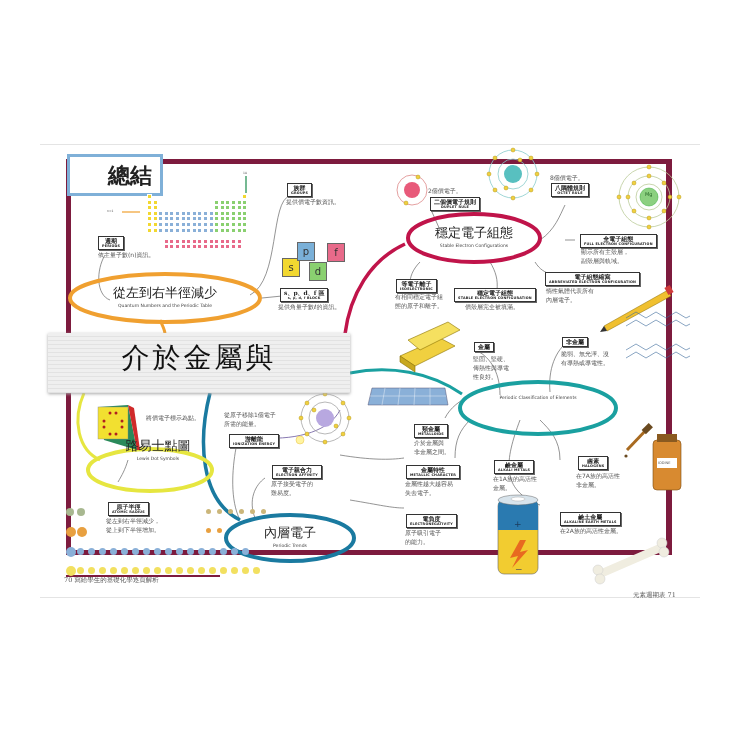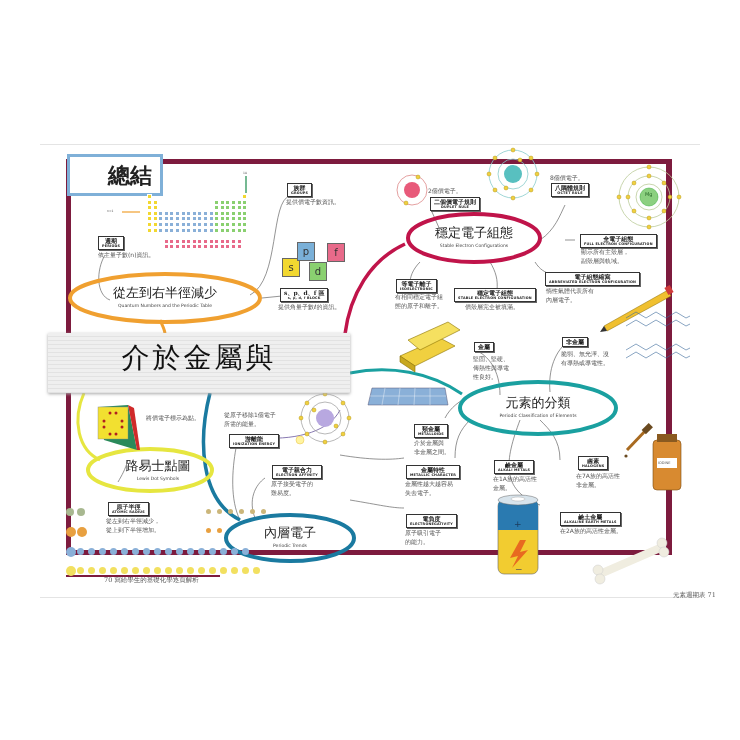--- a/index.html
+++ b/index.html
@@ -14,21 +14,21 @@
   .ellipse{position:absolute;border-radius:50%;box-sizing:border-box;text-align:center;}
   .ellipse .t{font-family:"DejaVu Serif","Liberation Serif",serif;font-size:13px;color:#222;display:block;}
   .ellipse .s{font-size:4.5px;color:#444;display:block;margin-top:1px;}
   .summary{position:absolute;left:67px;top:154px;width:96px;height:42px;border:3px solid #7fb0d8;background:#fff;box-sizing:border-box;}
   .summary .txt{position:absolute;left:38px;top:4px;font-size:22px;font-family:"DejaVu Sans","Liberation Sans",sans-serif;color:#222;font-weight:bold;}
   .banner{position:absolute;left:48px;top:333px;width:302px;height:60px;background:repeating-linear-gradient(180deg,#efefef 0,#efefef 3px,#e2e2e2 3px,#e2e2e2 4px);box-shadow:0 1px 3px #aaa;}
   .banner .t{position:absolute;left:0;right:0;top:6px;text-align:center;font-family:"DejaVu Serif","Liberation Serif",serif;font-size:28px;letter-spacing:3px;color:#111;}
   .banner .s{position:absolute;left:0;right:0;top:42px;text-align:center;font-size:8.5px;letter-spacing:1px;color:#111;}
   .cell{position:absolute;width:5px;height:5px;border:0.5px solid #fff;box-sizing:border-box;}
   .dot{position:absolute;border-radius:50%;}
-  .footer{position:absolute;font-size:6.5px;color:#555;font-family:"DejaVu Serif","Liberation Serif",serif;margin-left:40px;}
+  .footer{position:absolute;font-size:6.5px;color:#555;font-family:"DejaVu Serif","Liberation Serif",serif;}
   svg{position:absolute;left:0;top:0;overflow:visible;}
 </style>
 </head>
 <body>
 
 <div class="page">
   <div class="frame"></div>
 </div>
 
 <svg width="740" height="740">
@@ -357,24 +357,23 @@
 
 <div class="ellipse" style="left:75px;top:284px;width:180px;">
   <span class="t">從左到右半徑減少</span>
   <span class="s">Quantum Numbers and the Periodic Table</span>
 </div>
 <div class="ellipse" style="left:412px;top:224px;width:124px;">
   <span class="t">穩定電子組態</span>
   <span class="s">Stable Electron Configurations</span>
 </div>
 <div class="ellipse" style="left:465px;top:394px;width:146px;">
-  <span class="t">元素的分類</span>
   <span class="s">Periodic Classification of Elements</span>
 </div>
-<div class="ellipse" style="left:92px;top:457px;width:132px;">
+<div class="ellipse" style="left:92px;top:437px;width:132px;">
   <span class="t">路易士點圖</span>
   <span class="s">Lewis Dot Symbols</span>
 </div>
 <div class="ellipse" style="left:230px;top:524px;width:120px;">
   <span class="t">內層電子</span>
   <span class="s">Periodic Trends</span>
 </div>
 
 <div class="banner">
   <div class="t">介於金屬與</div>

